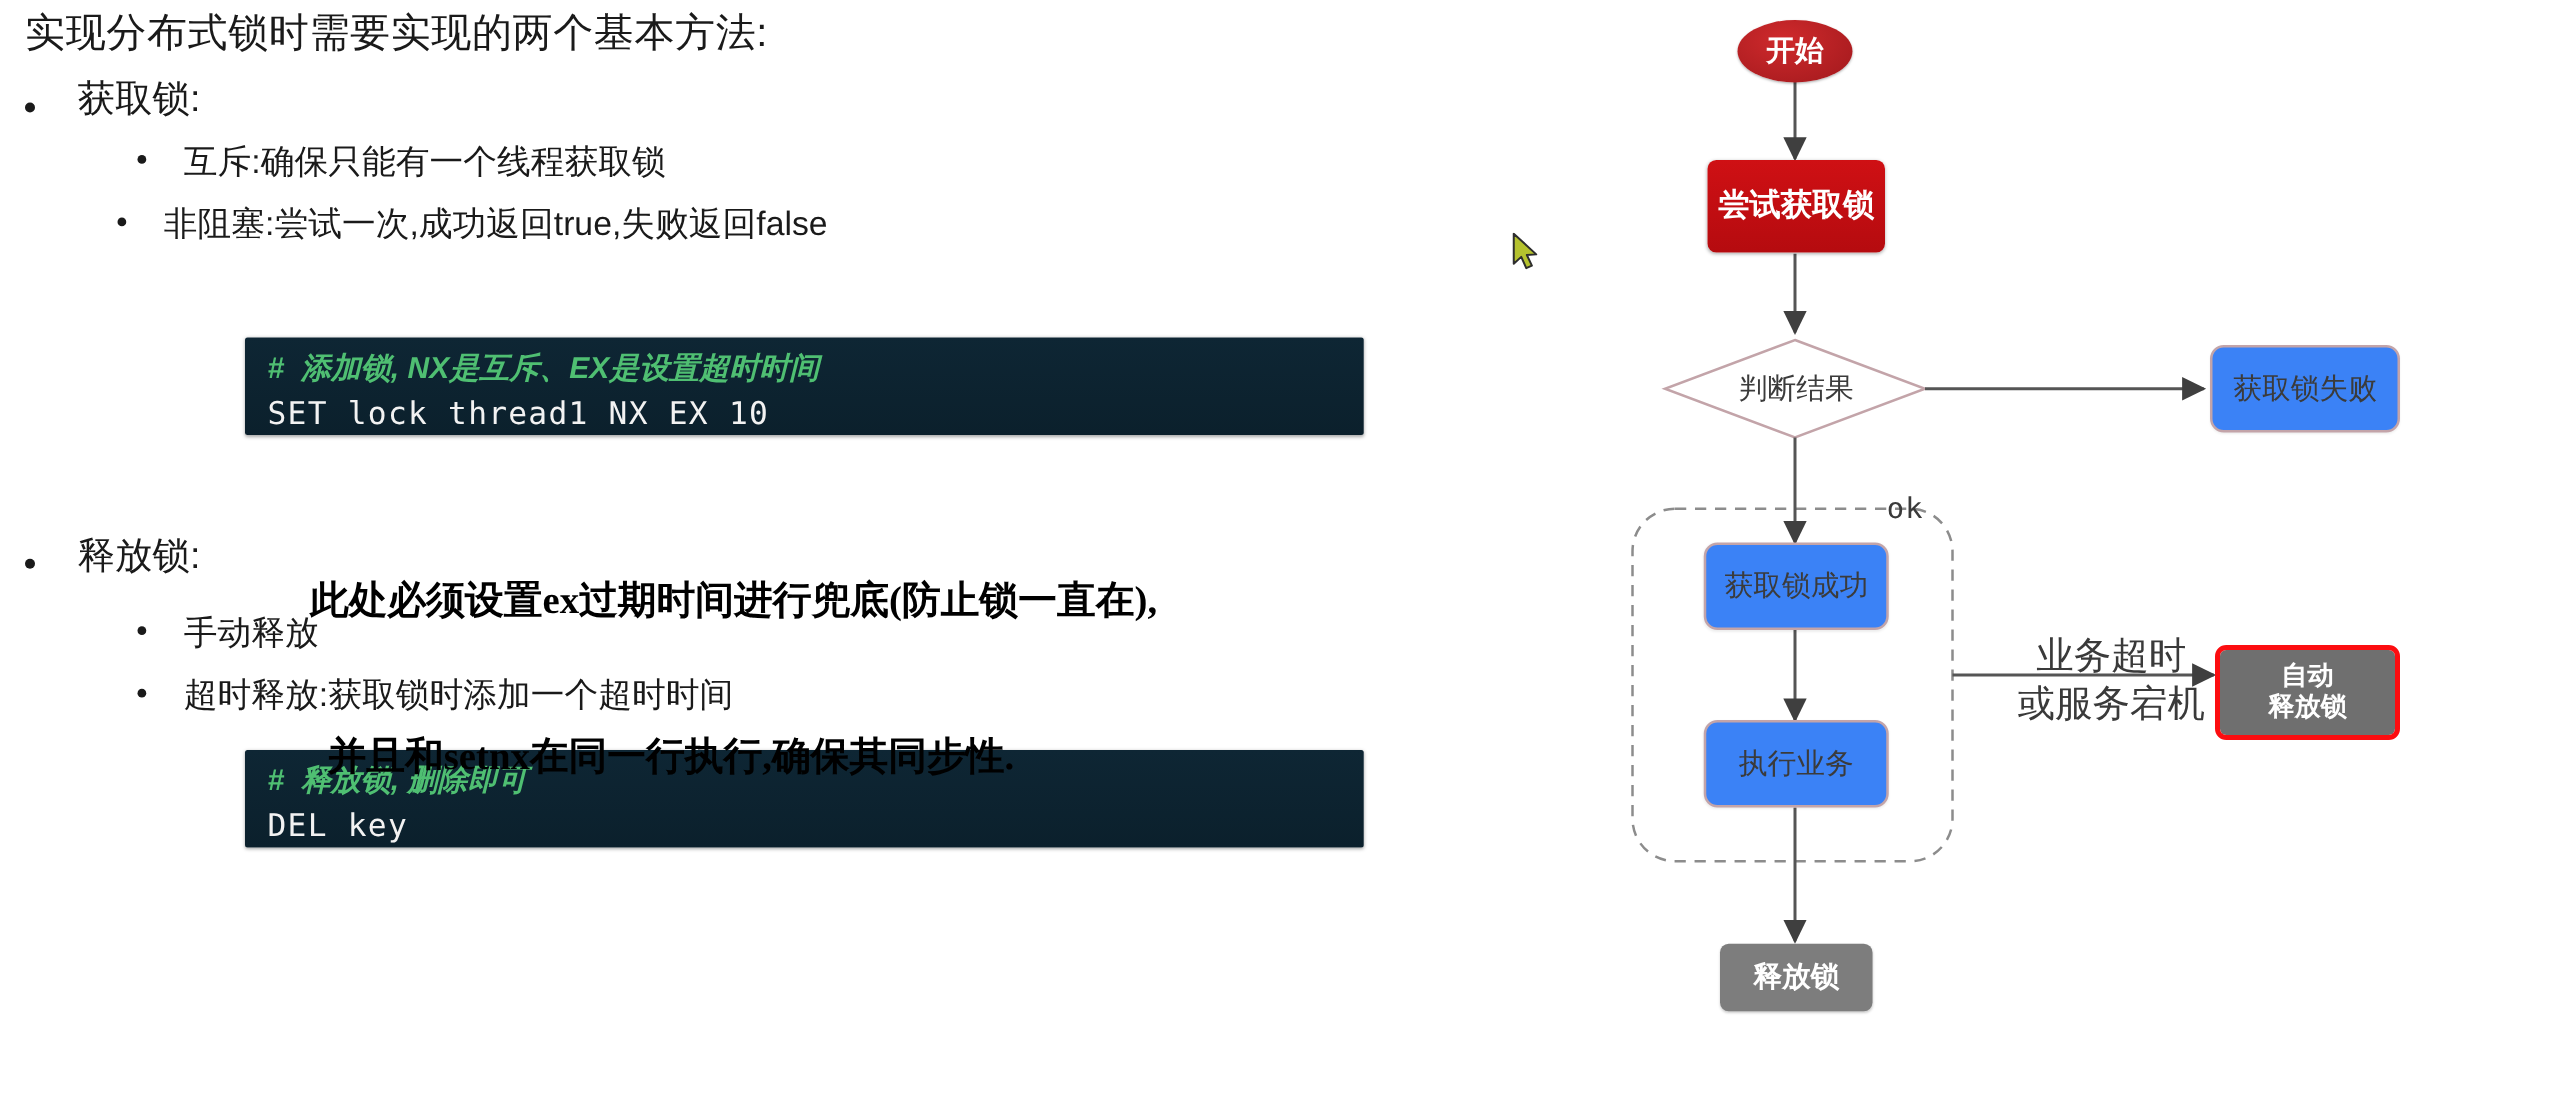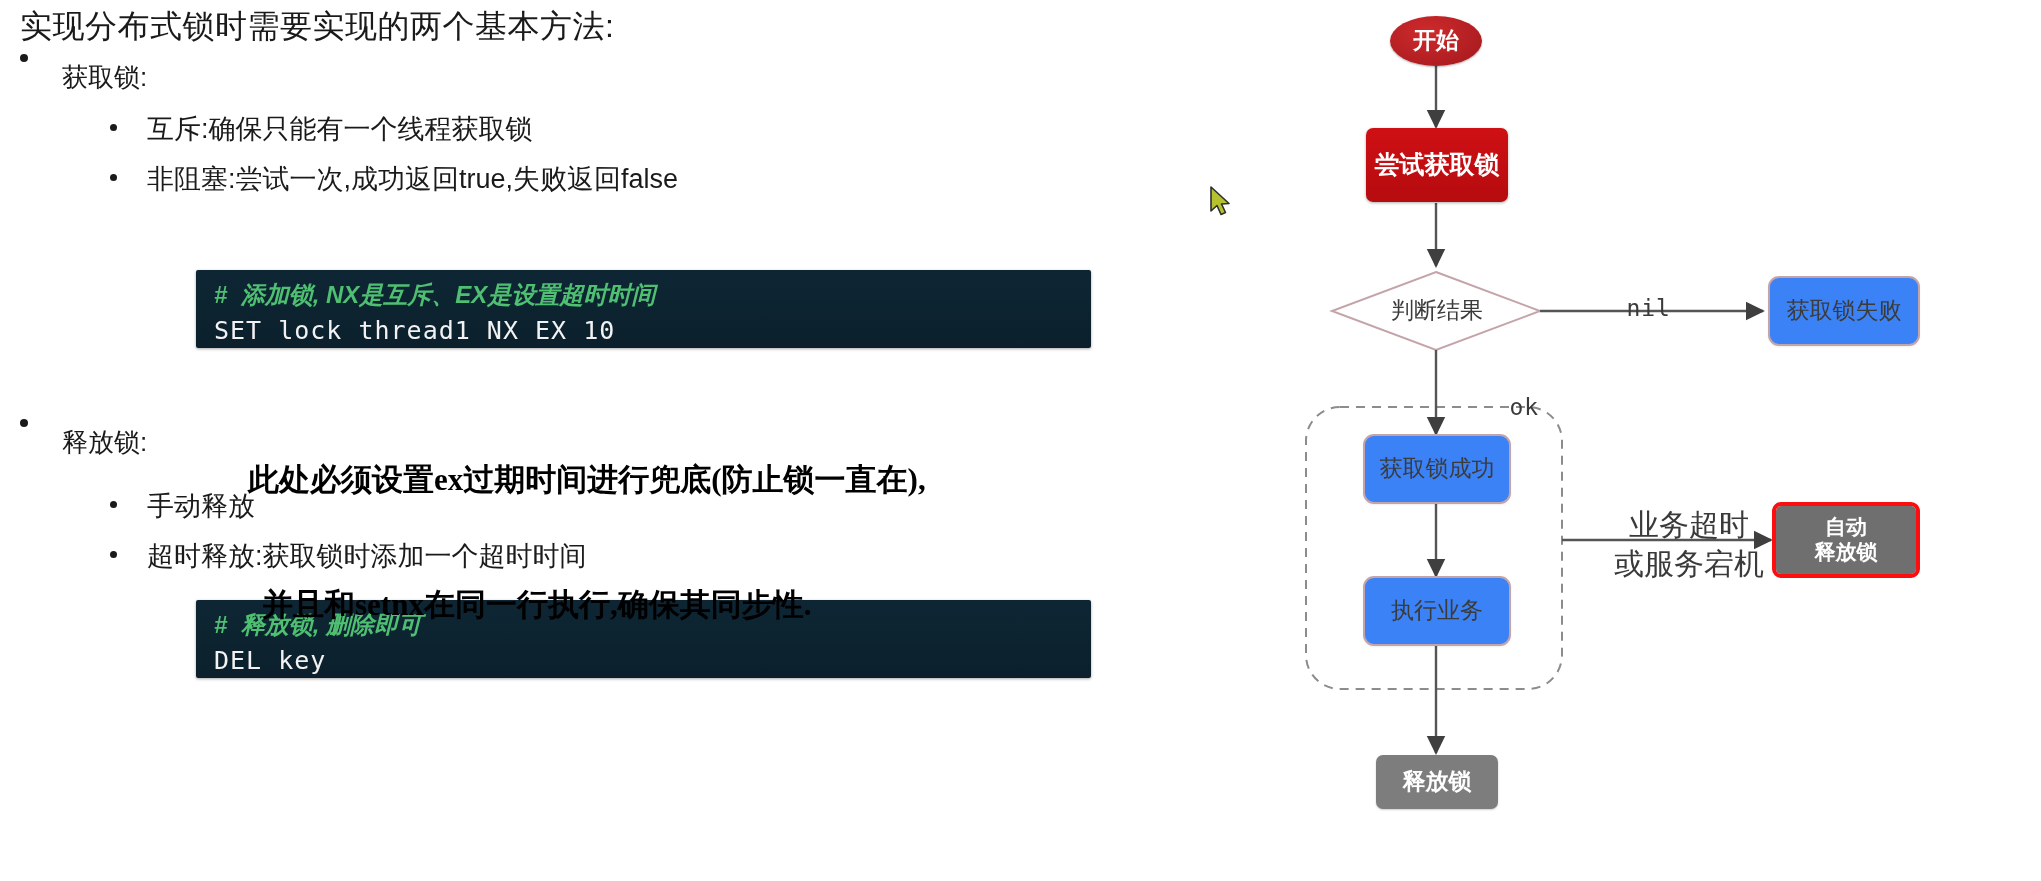--- a/index.html
+++ b/index.html
@@ -25,27 +25,27 @@
     font-size: 32px;
     line-height: 1.25;
     font-weight: 500;
     letter-spacing: 0.5px;
     color: #1a1a1a;
     white-space: nowrap;
   }
 
   .bullet-l1 {
     position: absolute;
-    font-size: 26px;
+    font-size: 30px;
     line-height: 1.2;
     font-weight: 500;
     color: #1a1a1a;
     white-space: nowrap;
     display: flex;
-    align-items: flex-start;
+    align-items: flex-end;
   }
   .bullet-l1 .dot {
     display: inline-block;
     width: 8px;
     height: 8px;
     border-radius: 50%;
     background: #1a1a1a;
     margin-right: 34px;
     position: relative;
     top: -8px;
@@ -179,20 +179,21 @@
     box-shadow: 0 1px 2px rgba(0,0,0,0.2);
   }
   .node-gray-highlight {
     border-radius: 5px;
     background: #6f6f6f;
     color: #ffffff;
     font-weight: bold;
     font-size: 21px;
     outline: 4px solid #fc0d10;
     outline-offset: 0px;
+    margin-top: 14px;
   }
   .edge-label {
     position: absolute;
     font-size: 30px;
     color: #3a3a3a;
     white-space: pre;
     line-height: 1.3;
     text-align: center;
     font-weight: 500;
   }
@@ -210,21 +211,21 @@
 <div class="bullet-l1" style="left:20px; top:62px;">
   <span class="dot"></span>
   <span>获取锁:</span>
 </div>
 
 <div class="bullet-l2" style="left:110px; top:113px;">
   <span class="dot"></span>
   <span>互斥:确保只能有一个线程获取锁</span>
 </div>
 
-<div class="bullet-l2" style="left:110px; top:163px;">
+<div class="bullet-l2" style="left:94px; top:163px;">
   <span class="dot"></span>
   <span>非阻塞:尝试一次,成功返回true,失败返回false</span>
 </div>
 
 <div class="code-block" style="left:196px; top:270px; width:895px; height:78px;">
   <div class="code-comment">#  添加锁, NX是互斥、EX是设置超时时间</div>
   <div class="code-line">SET lock thread1 NX EX 10</div>
 </div>
 
 <div class="annotation" style="left:248px; top:375px;">
@@ -310,23 +311,20 @@
 
   <div class="node node-gray-highlight" style="left:526px; top:506px; width:140px; height:68px; white-space:pre-line;">
     <span>自动
 释放锁</span>
   </div>
 
   <div class="node node-gray" style="left:126px; top:755px; width:122px; height:54px;">
     <span>释放锁</span>
   </div>
 
-  <div class="edge-label mono" style="left:317px; top:264px;">
-    <span>nil</span>
-  </div>
 
   <div class="edge-label mono" style="left:200px; top:363px;">
     <span>ok</span>
   </div>
 
   <div class="edge-label" style="left:364px; top:466px; white-space:pre-line;">
     <span>业务超时
 或服务宕机</span>
   </div>
 

